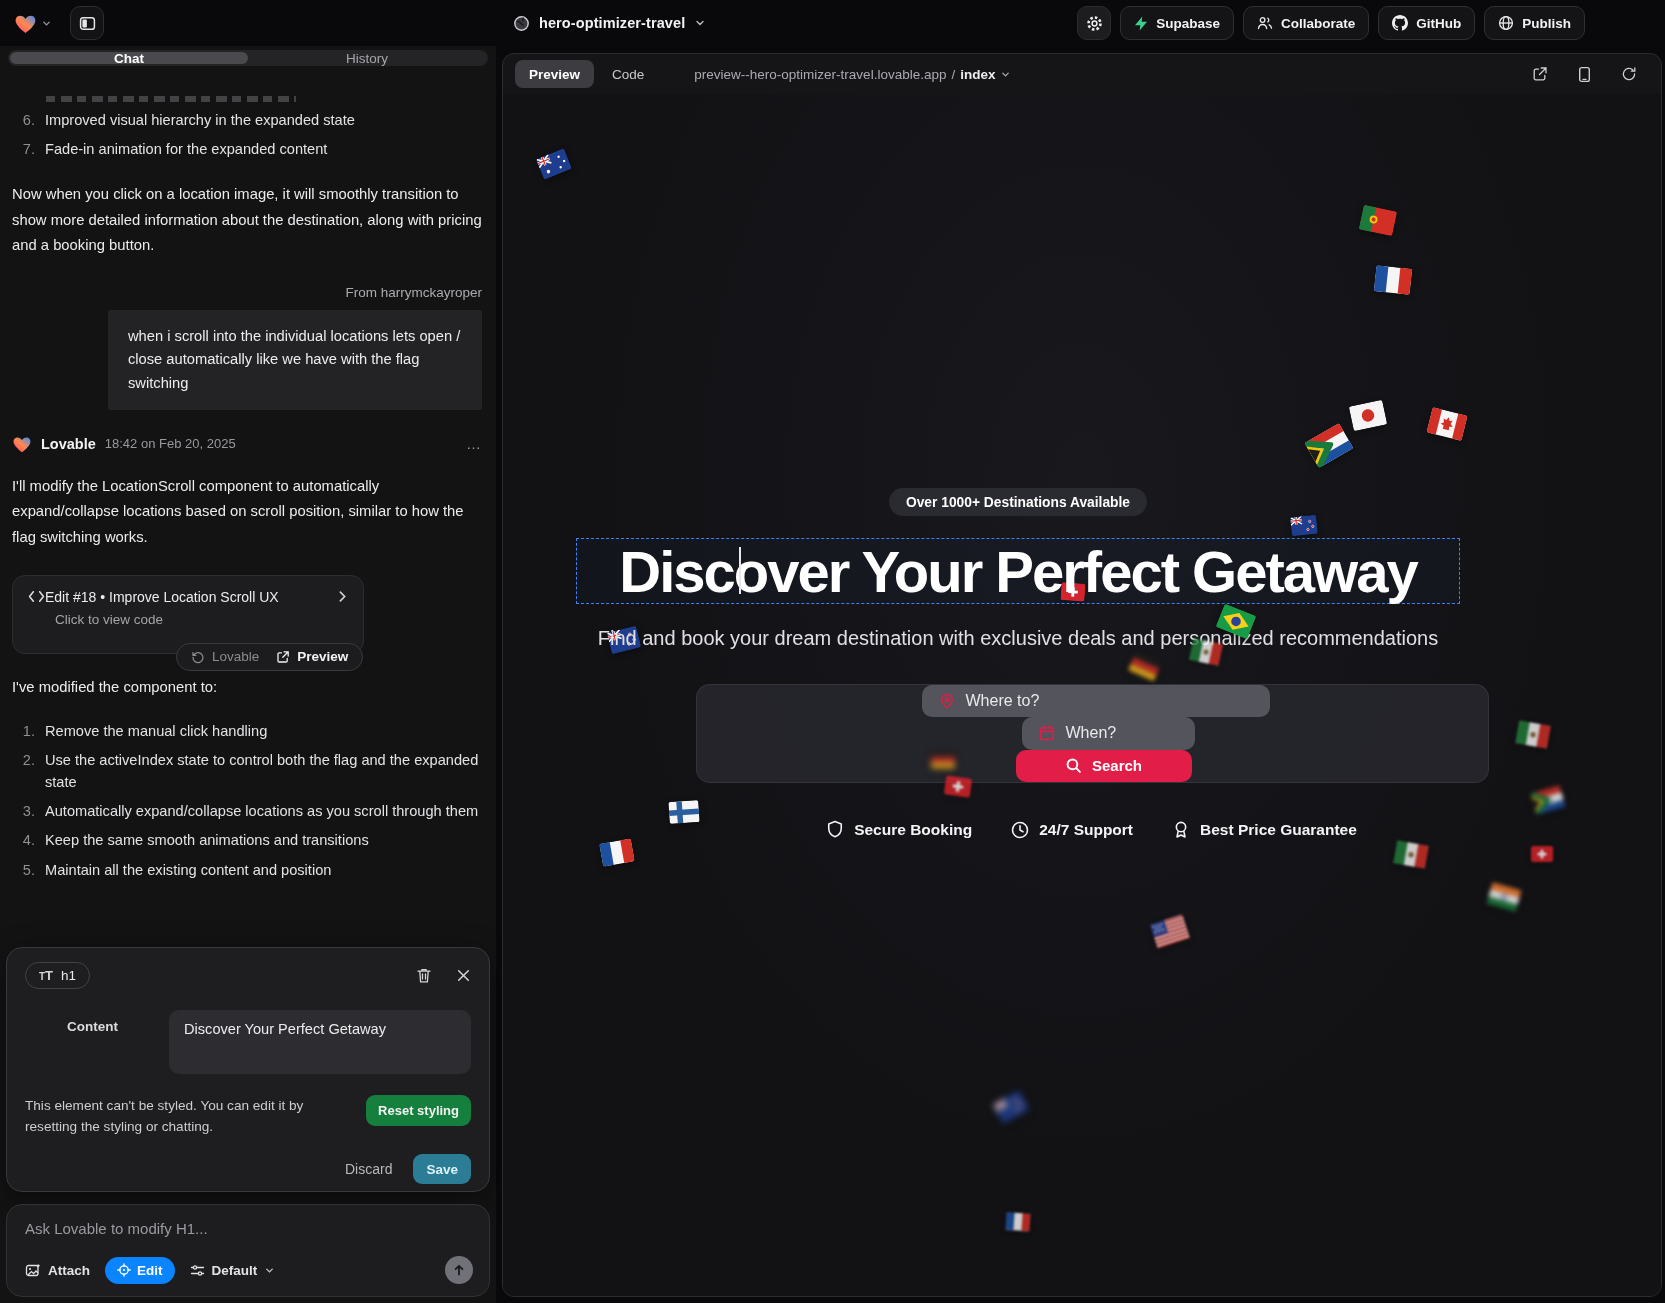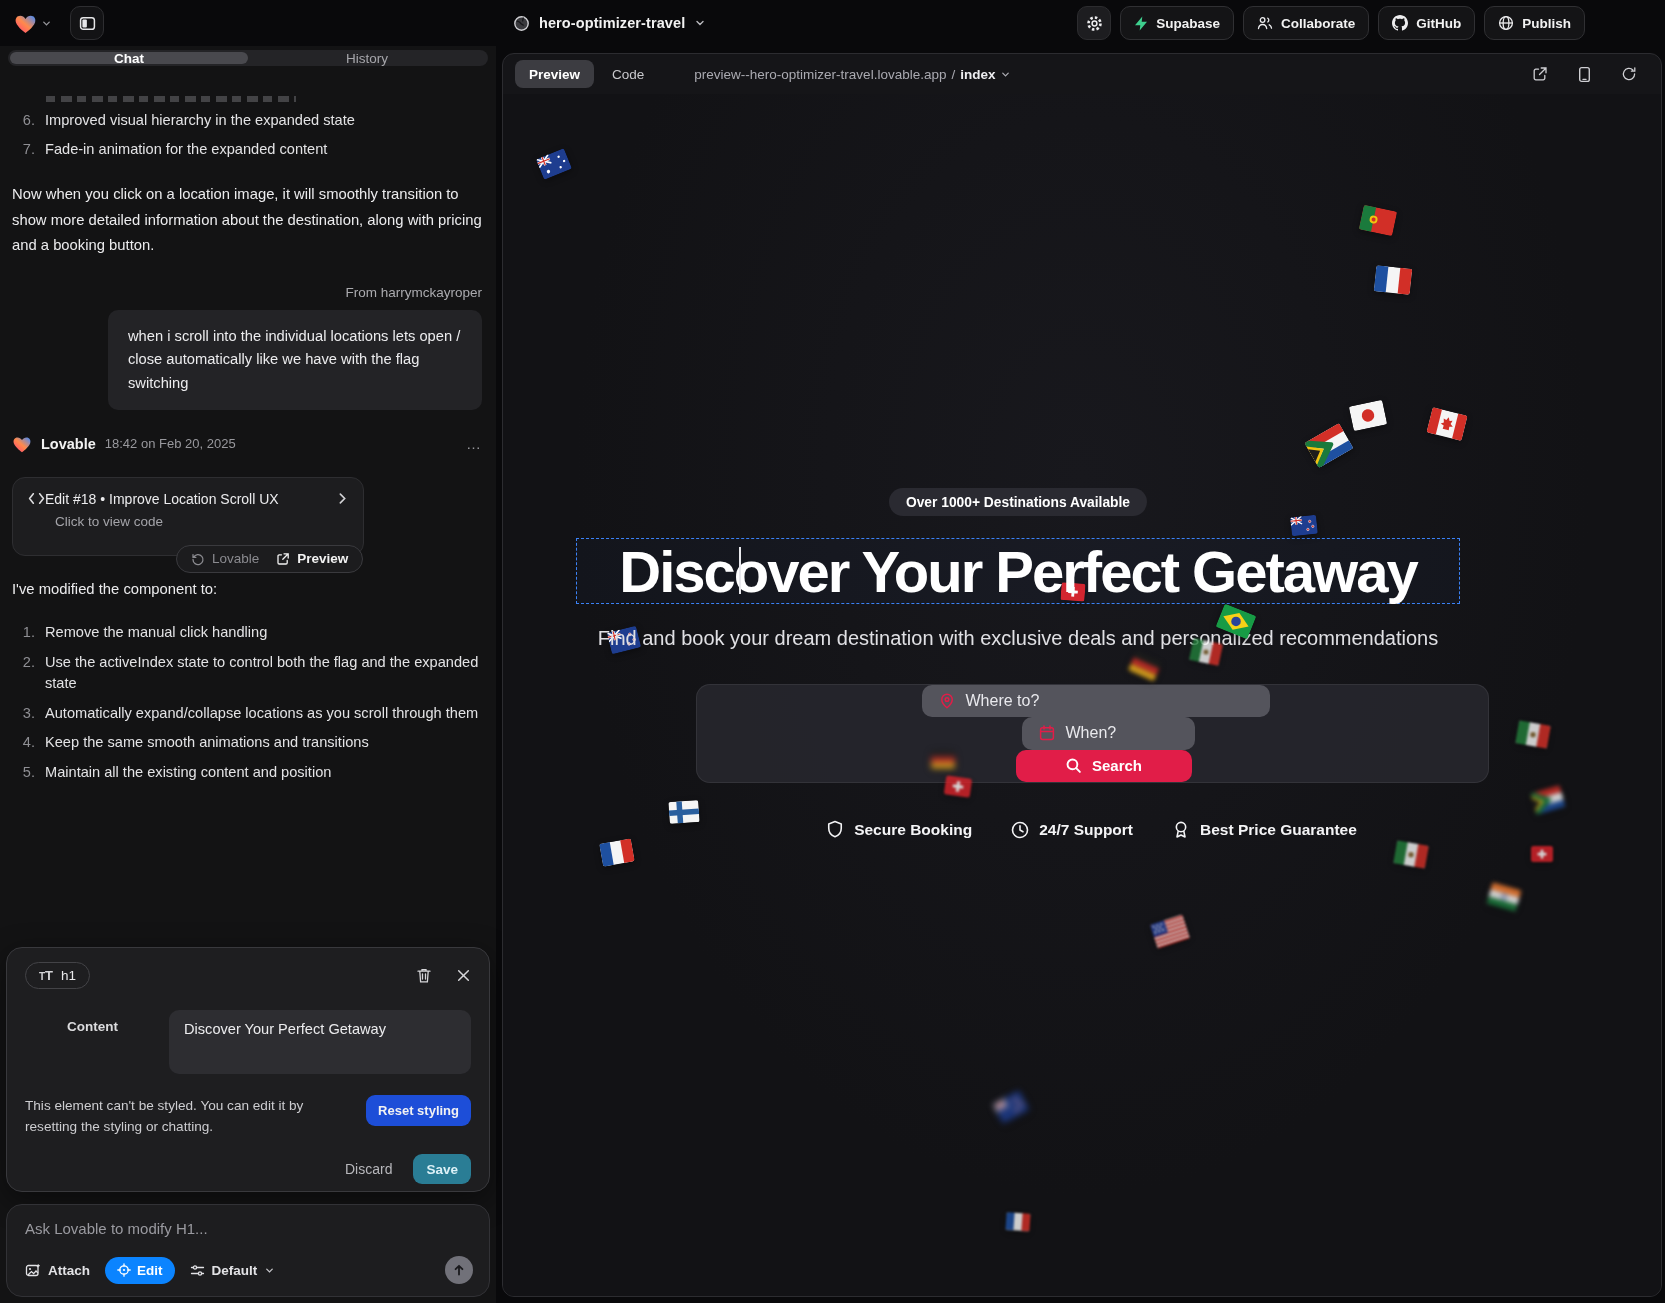--- a/index.html
+++ b/index.html
@@ -29,21 +29,21 @@
   .tab.active { background:#49494e; color:#ffffff; font-weight:600; }
 
   .chat-scroll { position:absolute; left:0; right:0; top:44px; bottom:356px; overflow:hidden; padding:6px 14px 0 12px; }
   .clipped-line { height:6px; margin:0 0 8px 34px; width:250px; opacity:.55;
     background:repeating-linear-gradient(90deg,#6a6a6e 0 9px,transparent 9px 15px,#6a6a6e 15px 26px,transparent 26px 31px); }
   ol.chat-list { list-style:decimal; padding-left:27px; font-size:14.6px; color:#e3e3e5; }
   ol.chat-list li { padding-left:6px; margin-bottom:8px; line-height:1.47; }
   ol.chat-list li::marker { color:#8f8f94; }
   .para { margin-top:21px; font-size:14.8px; line-height:1.74; color:#ececee; }
   .from-label { margin-top:26px; text-align:right; font-size:13.5px; color:#ababaf; }
-  .bubble { margin:10px 0 0 96px; background:#232326; border-radius:10px; padding:15px 20px;
+  .bubble { margin:10px 0 0 96px; background:#232326; border-radius:2px; padding:15px 20px;
     font-size:14.7px; line-height:1.58; color:#ececee; }
   .lov-row { margin-top:25px; display:flex; align-items:center; gap:9px; }
   .lov-name { font-size:14.5px; font-weight:700; color:#f2f2f2; }
   .lov-time { font-size:13px; color:#98989d; }
   .lov-menu { margin-left:auto; color:#98989d; font-size:15px; letter-spacing:1px; }
   .edit-card { position:relative; margin-top:24px; width:352px; background:#1d1d1f; border:1px solid #2e2e31;
     border-radius:13px; padding:13px 14px 26px 15px; }
   .edit-row1 { display:flex; align-items:center; font-size:14px; color:#ececee; font-weight:500;}
   .edit-sub { margin:7px 0 0 27px; font-size:13.5px; color:#a4a4a9; }
   .rp-pill { position:absolute; left:163px; top:67px; height:28px; display:flex; align-items:center; gap:17px;
@@ -60,21 +60,21 @@
     padding:5px 13px; font-size:13.5px; color:#e8e8ea; }
   .tt-icon { font-size:13px; color:#d5d5d8; font-weight:600; }
   .tt-icon .sm { font-size:10px; }
   .ed-icons { margin-left:auto; display:flex; align-items:center; gap:24px; color:#d6d6d9; }
   .ed-content { display:flex; margin-top:21px;margin-left:42px; }
   .ed-label { width:102px; padding-top:9px; font-size:13.5px; color:#dcdcde; font-weight:600; }
   .ed-textarea { flex:1; height:64px; background:#2d2d31; border:none; border-radius:10px; resize:none;
     padding:11px 15px; font-size:14.6px; color:#ececee; font-family:inherit; outline:none; }
   .ed-note-row { display:flex; margin-top:21px; align-items:flex-start; }
   .ed-note { width:318px; font-size:13.6px; line-height:1.55; color:#cdcdd0; }
-  .reset-btn { margin-left:auto; height:31px; padding:4px 12px; background:#1d4ed8; border-radius:9px;
+  .reset-btn { margin-left:auto; height:31px; padding:4px 12px; background:#15803d; border-radius:9px;
     font-size:13px; color:#f2f2f2; font-weight:600; display:flex; align-items:center; }
   .ed-foot { display:flex; align-items:center; justify-content:flex-end; gap:21px; margin-top:17px; }
   .discard { font-size:14px; color:#b7b7bb; }
   .save-btn { height:30px; padding:0 13px; border-radius:9px; font-size:13.5px; font-weight:600;
     display:flex; align-items:center; }
 
   
   .composer { position:absolute; left:6px; top:1158px; width:484px; height:93px; background:#1d1d1f;
     border:1px solid #323236; border-radius:16px; padding:15px 16px 12px 18px; display:flex; flex-direction:column; }
   .composer-ph { font-size:15px; color:#9a9aa0; }
@@ -225,20 +225,21 @@
               <stop offset=".5" stop-color="#ff8a4c"></stop>
               <stop offset="1" stop-color="#3e8bff"></stop>
         </linearGradient>
           </defs>
         <path d="M12 21S4 15.5 2 10C.8 6 3 3 6.5 3c2.3 0 4 1.3 5.5 3.2C13.5 4.3 15.2 3 17.5 3 21 3 23.2 6 22 10c-2 5.5-10 11-10 11z" fill="url(#hg2)"></path>
       </svg>
       <span class="lov-name">Lovable</span>
       <span class="lov-time">18:42 on Feb 20, 2025</span>
       <span class="lov-menu">…</span>
     </div>
+    <p class="para">I'll modify the LocationScroll component to automatically expand/collapse locations based on scroll position, similar to how the flag switching works.</p>
 
     <div class="edit-card">
       <div class="edit-row1">
         <svg width="17" height="13" viewBox="0 0 16 12">
           <path d="M5 1.5L1.5 6 5 10.5M11 1.5L14.5 6 11 10.5" stroke="#dcdcde" stroke-width="1.5" fill="none" stroke-linecap="round" stroke-linejoin="round"></path>
         </svg>
         <span>Edit #18 • Improve Location Scroll UX</span>
         <svg style="margin-left:auto" width="13" height="13" viewBox="0 0 12 12">
           <path d="M4 2l4 4-4 4" stroke="#d2d2d5" stroke-width="1.5" fill="none" stroke-linecap="round"></path>
         </svg>

